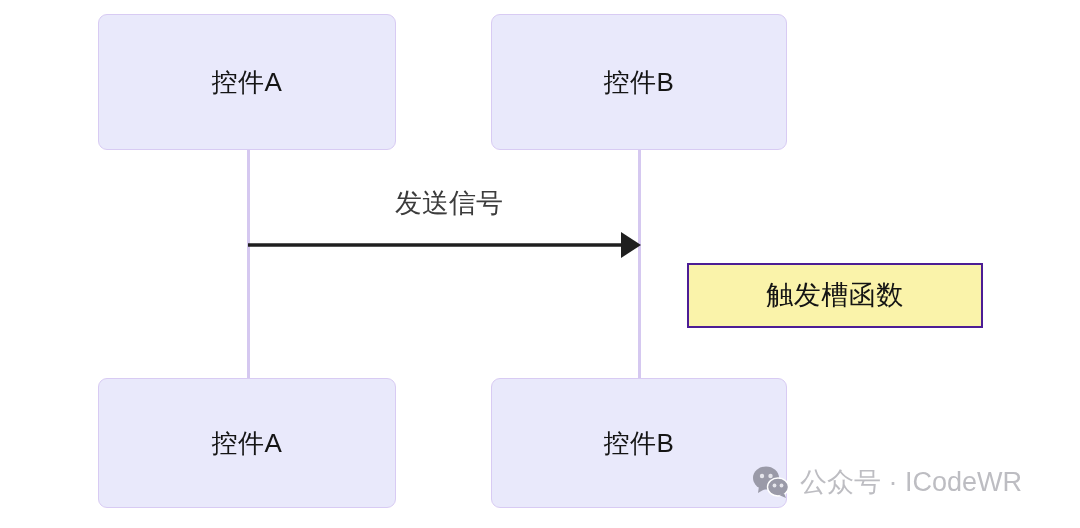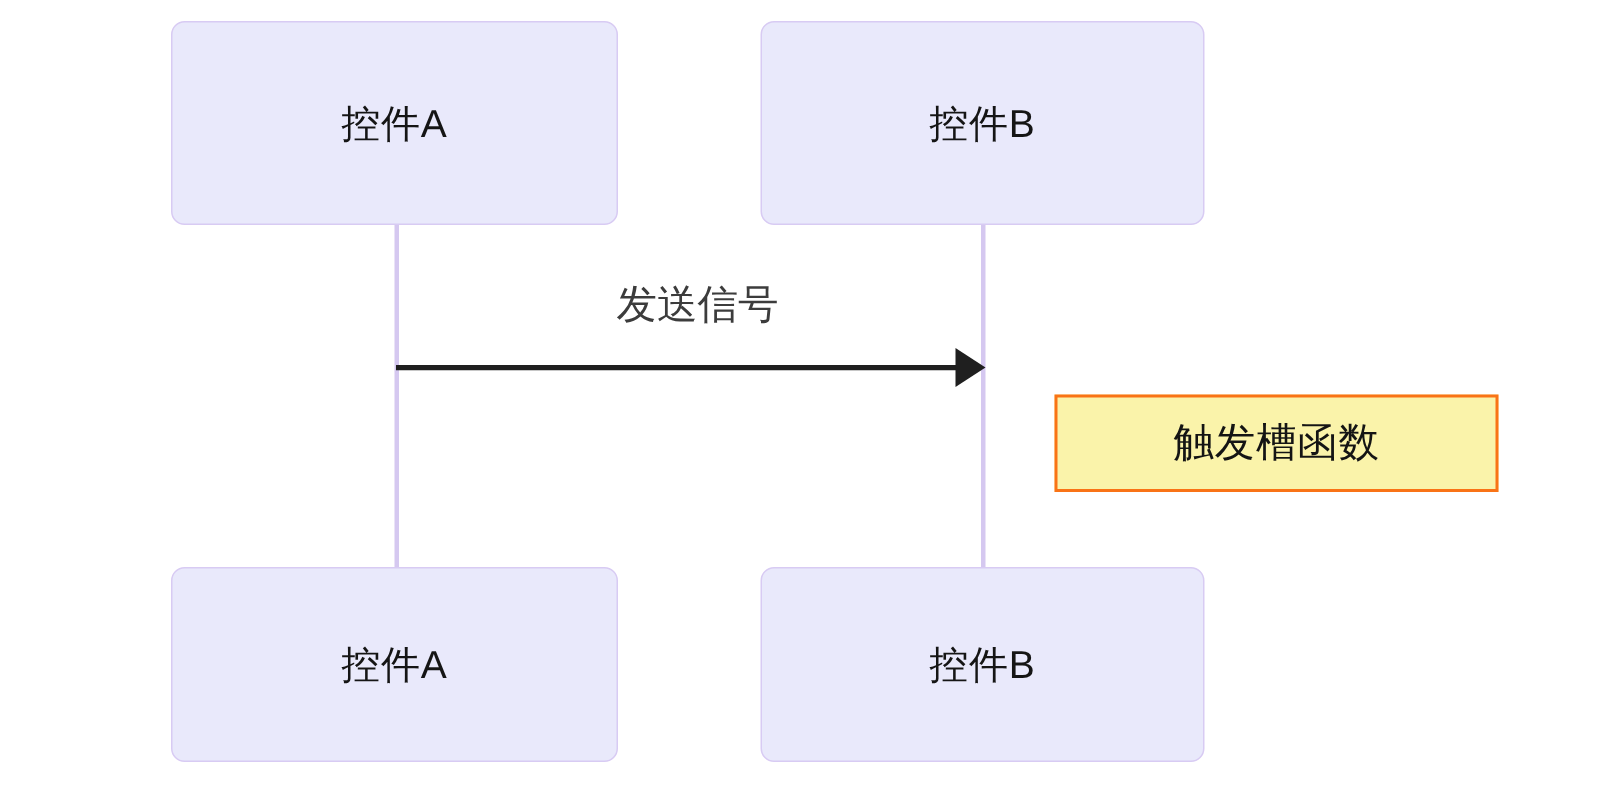--- a/index.html
+++ b/index.html
@@ -10,21 +10,21 @@
   body {
     width: 1080px;
     height: 528px;
     position: relative;
     overflow: hidden;
     font-family: "Liberation Sans", "DejaVu Sans", sans-serif;
   }
 
   #diagram {
     position: absolute;
-    left: 16px;
+    left: 0;
     top: 0;
     width: 968px;
     height: 528px;
     border-radius: 13px;
   }
 
   
   .lifeline {
     position: absolute;
     width: 3px;
@@ -59,21 +59,21 @@
     color: #3c3c3c;
     white-space: nowrap;
     line-height: 1;
   }
 
   
   .note-box {
     position: absolute;
     box-sizing: border-box;
     background: #faf3aa;
-    border: 2px solid #f97316;
+    border: 2px solid #4c1d95;
     display: flex;
     align-items: center;
     justify-content: center;
   }
   .note-label {
     font-size: 27px;
     color: #141414;
     line-height: 1;
     letter-spacing: 0.5px;
   }
@@ -124,14 +124,27 @@
   </div>
 
   <div class="participant-box" style="left:98px; top:378px; width:298px; height:130px;">
     <span class="participant-label">控件A</span>
   </div>
 
   <div class="participant-box" style="left:491px; top:378px; width:296px; height:130px;">
     <span class="participant-label">控件B</span>
   </div>
 
+  <div class="watermark" style="left:752px; top:465px;">
+    <svg class="wechat-icon" width="38" height="34" viewBox="0 0 38 34">
+      <ellipse cx="14" cy="13" rx="13" ry="11.5" fill="#9a9aa8"></ellipse>
+      <polygon points="7,21 6,28 13,24" fill="#9a9aa8"></polygon>
+      <circle cx="10" cy="11" r="2.2" fill="#e6e6ec"></circle>
+      <circle cx="18.5" cy="11" r="2.2" fill="#e6e6ec"></circle>
+      <ellipse cx="26" cy="22" rx="10.5" ry="9" fill="#9a9aa8" stroke="#ffffff" stroke-width="1.4"></ellipse>
+      <polygon points="32,28 34,33 27,30" fill="#9a9aa8"></polygon>
+      <circle cx="22.5" cy="20.5" r="1.9" fill="#e6e6ec"></circle>
+      <circle cx="29.5" cy="20.5" r="1.9" fill="#e6e6ec"></circle>
+    </svg>
+    <span class="watermark-text">公众号 · ICodeWR</span>
+  </div>
 
 </div>
 
 </body></html>

